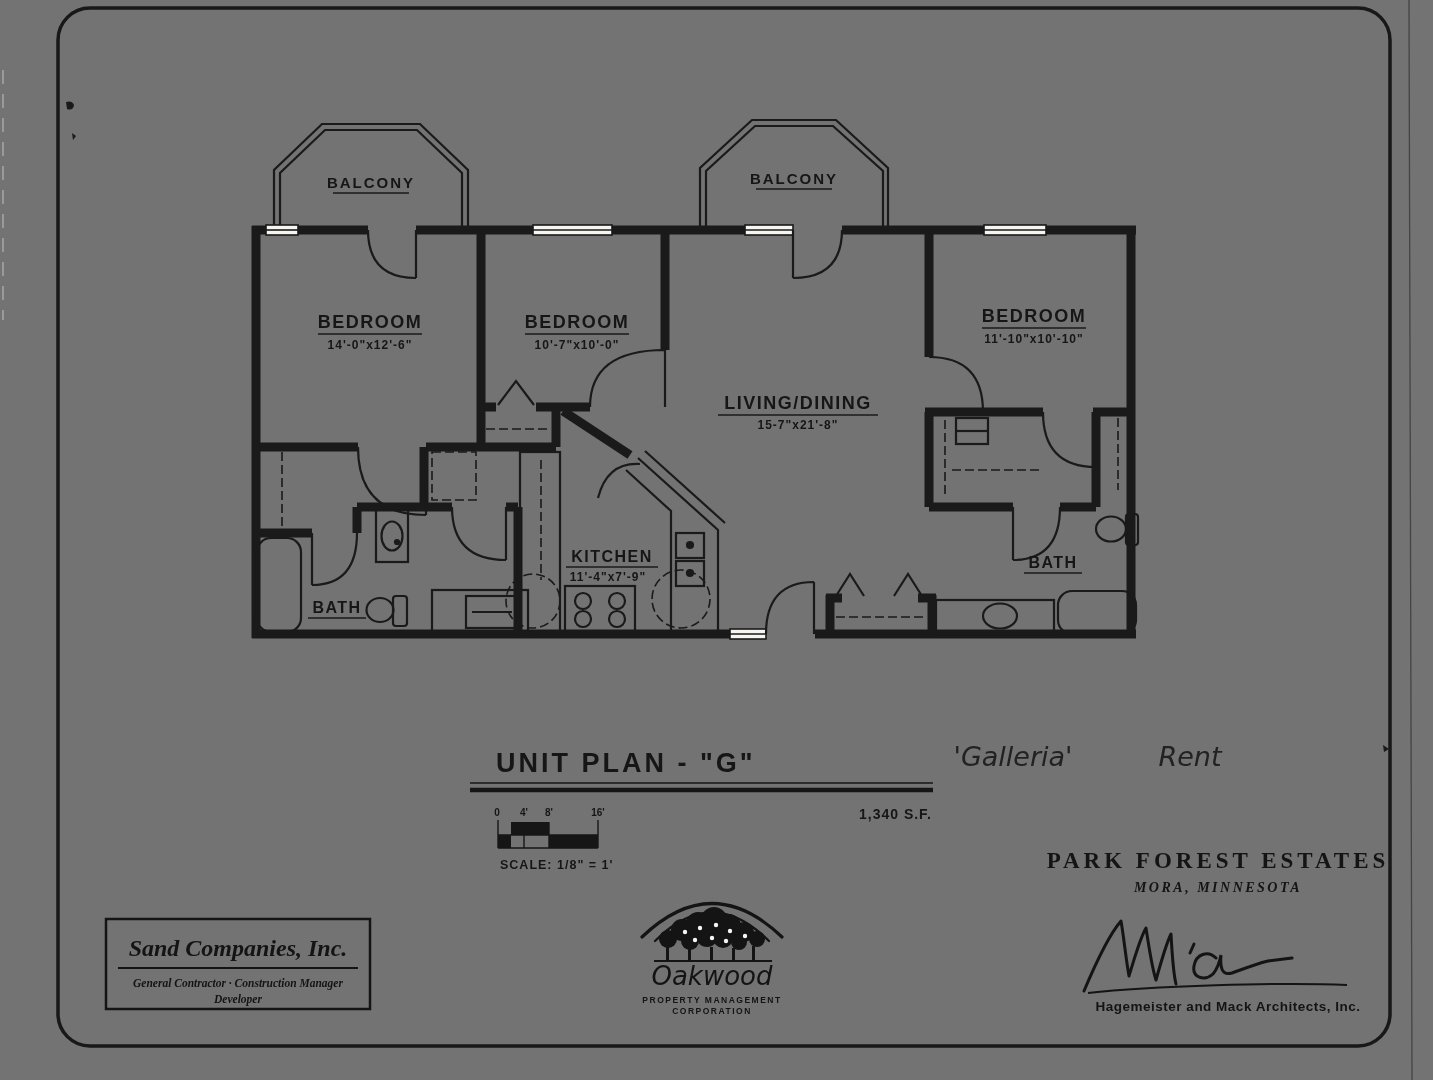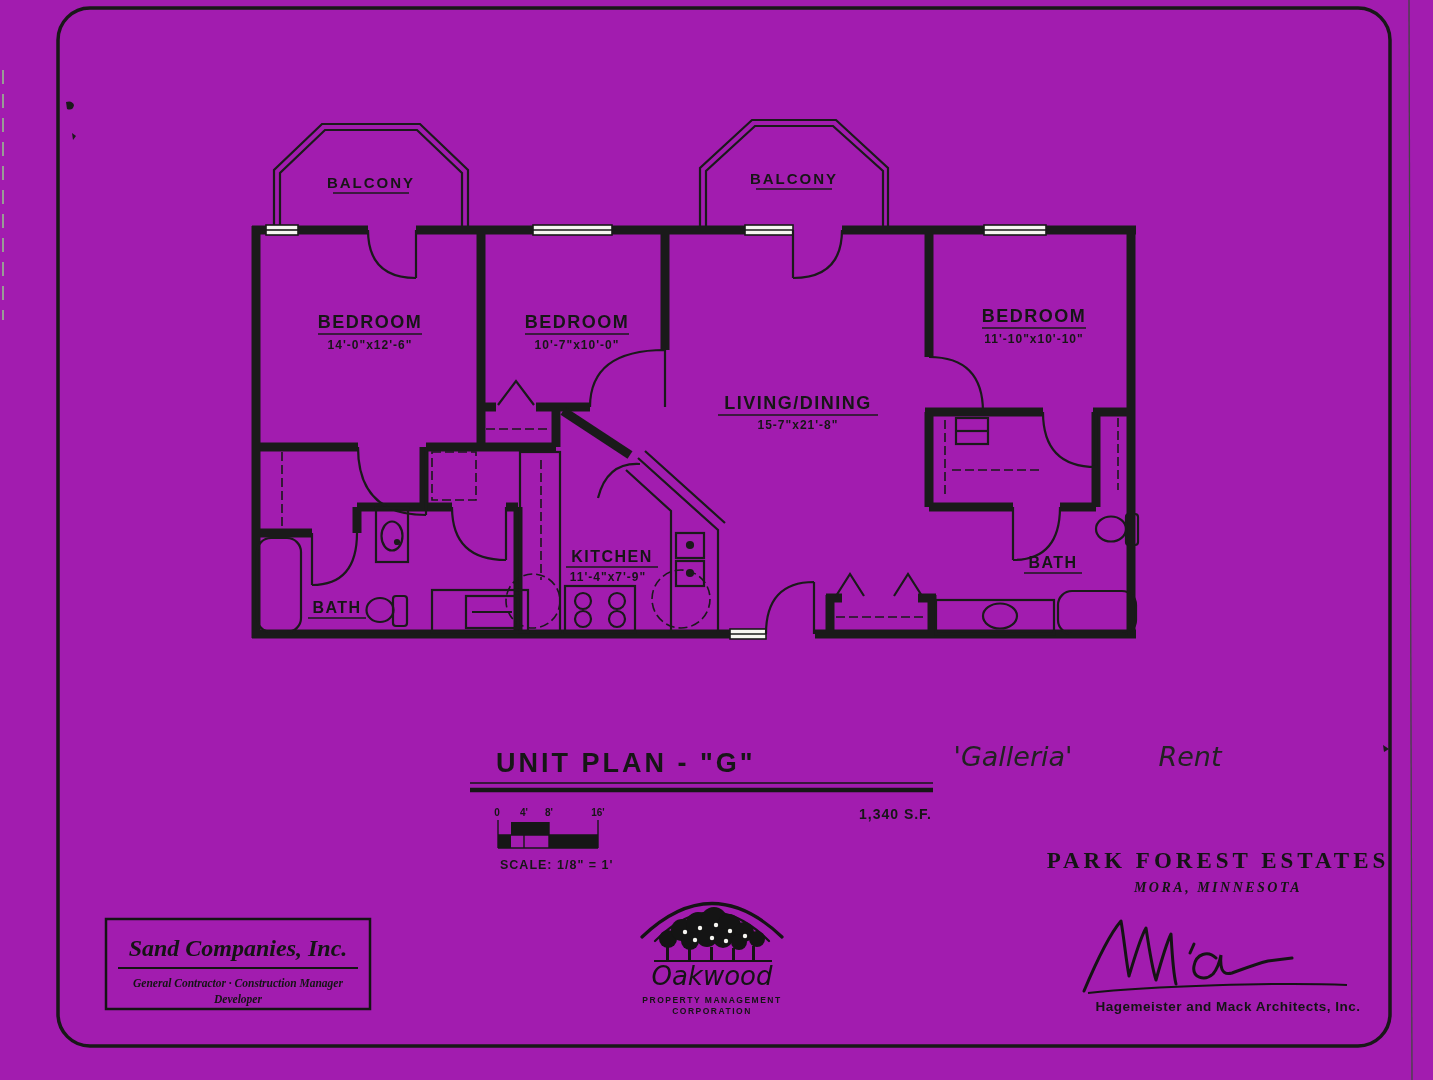--- a/index.html
+++ b/index.html
@@ -1,16 +1,16 @@
 <!DOCTYPE html>
 <html><head>
 <meta charset="utf-8">
 <style>
   html,body{margin:0;padding:0;background:#f6f5f1;}
-  .page{position:relative;width:1433px;height:1080px;background:#a21caf;overflow:hidden;}
+  .page{position:relative;width:1433px;height:1080px;background:#737373;overflow:hidden;}
   svg{position:absolute;left:0;top:0;}
   .wall{stroke:#1a1a1a;stroke-width:9;fill:none;}
   .thin{stroke:#1a1a1a;stroke-width:2.2;fill:none;}
   .thin15{stroke:#1a1a1a;stroke-width:1.6;fill:none;}
   .dash{stroke:#1a1a1a;stroke-width:1.6;fill:none;stroke-dasharray:9 4;}
   .winrect{fill:#f6f5f1;stroke:#1a1a1a;stroke-width:1.6;}
   .room-name{font-family:"Liberation Sans",sans-serif;font-weight:bold;font-size:18px;letter-spacing:1.5px;fill:#161616;text-anchor:middle;}
   .room-dims{font-family:"Liberation Sans",sans-serif;font-weight:bold;font-size:12px;letter-spacing:1px;fill:#161616;text-anchor:middle;}
   .balcony-name{font-family:"Liberation Sans",sans-serif;font-weight:bold;font-size:15px;letter-spacing:2px;fill:#161616;text-anchor:middle;}
   .small-room{font-size:16px;}

